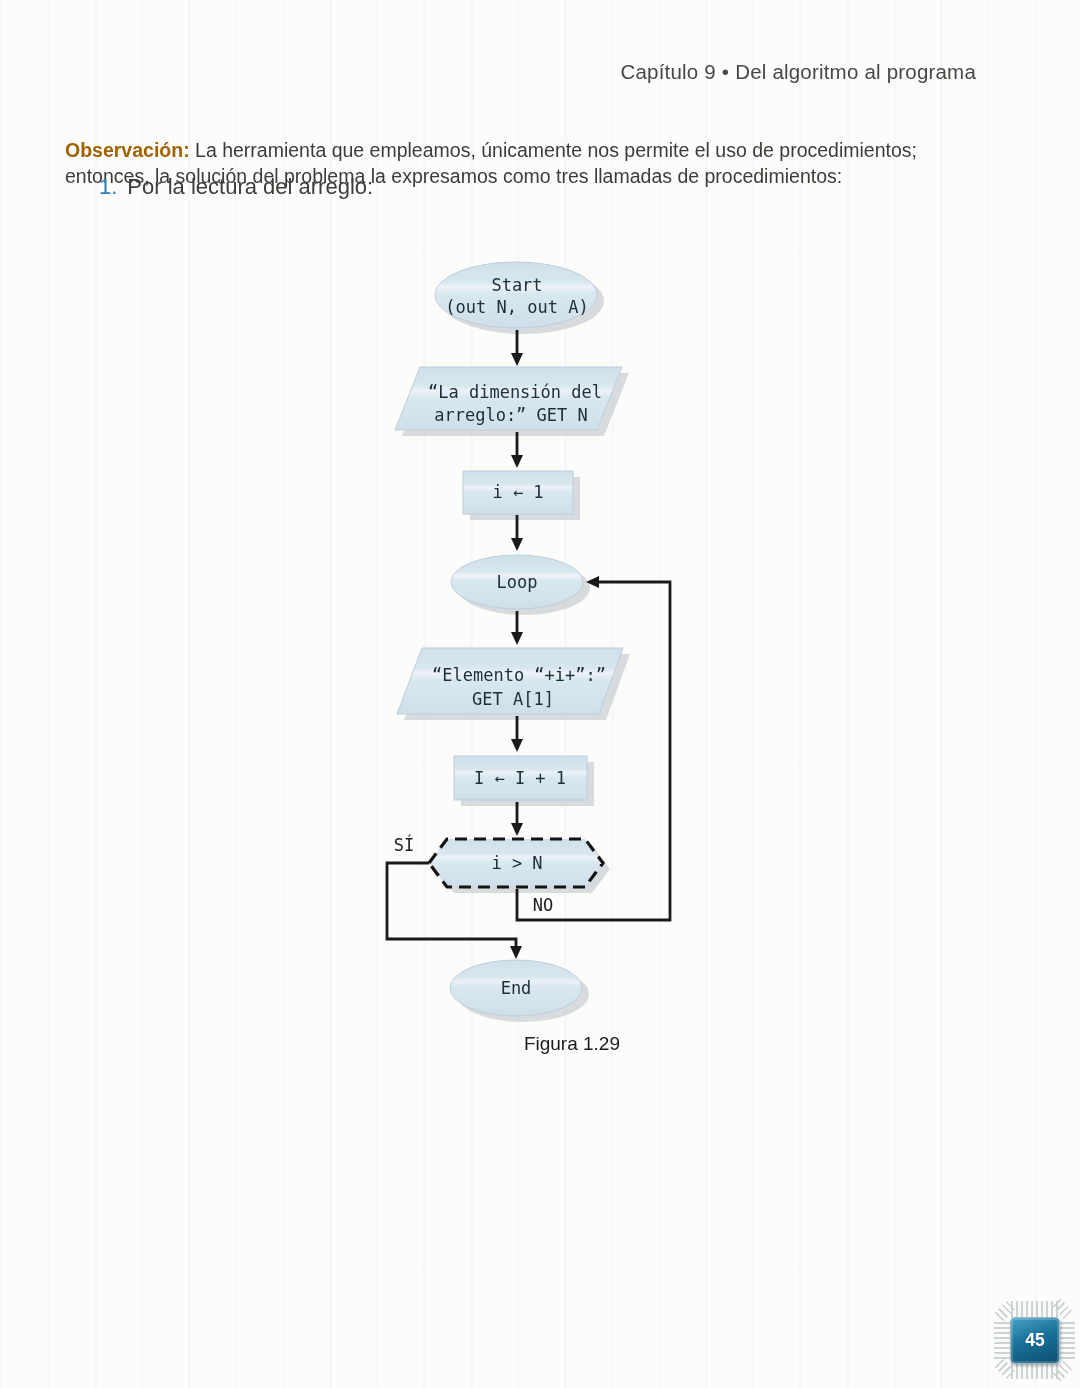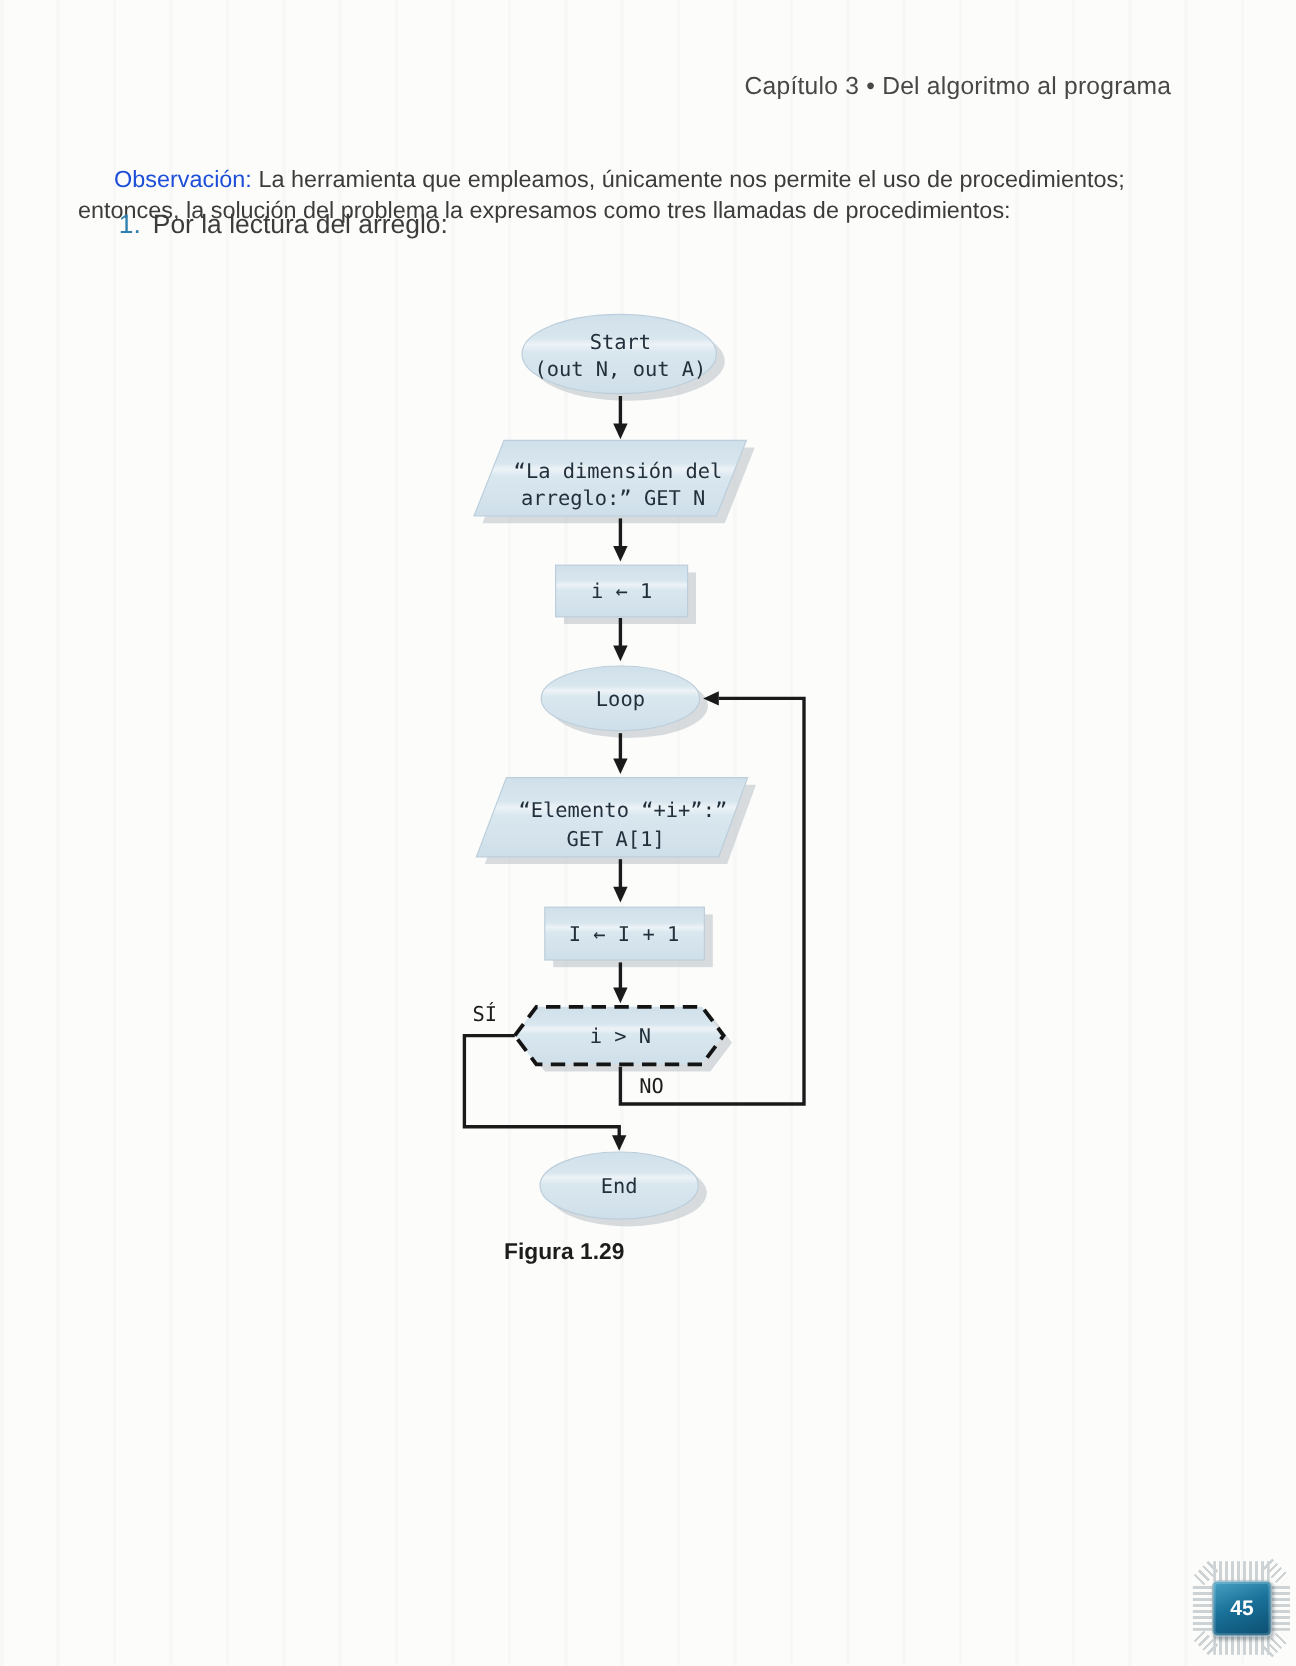--- a/index.html
+++ b/index.html
@@ -14,34 +14,34 @@
     background:repeating-linear-gradient(90deg, rgba(120,130,135,0.035) 0 3px, rgba(0,0,0,0) 3px 47px);
   }
   .page-header{
     position:absolute;top:60px;right:104px;
     font-size:20.5px;color:#484745;letter-spacing:.2px;
   }
   .obs{
     position:absolute;left:65px;top:117px;width:915px;
     font-size:19.5px;line-height:26px;color:#3d3c3a;
   }
-  .obs-label{font-weight:normal;color:#1d4ed8;margin-left:30px;}
+  .obs-label{font-weight:bold;color:#a16207;}
   .list-item{
     position:absolute;left:99px;top:174px;font-size:22px;color:#3d3c3a;
   }
   .list-number{color:#2e7fae;margin-right:10px;}
   svg.flow{position:absolute;left:0;top:0;pointer-events:none;}
   svg.flow text{
     font-family:"DejaVu Sans Mono","Liberation Mono",monospace;
     fill:#22303c;font-size:17px;text-anchor:middle;
   }
   svg.flow text.branch{fill:#1c1c1c;font-size:17px;}
   .fig-caption{
-    position:absolute;left:420px;top:1033px;width:200px;text-align:left;
-    font-weight:bold;font-size:19px;color:#1c1c1a;
+    position:absolute;left:420px;top:1033px;width:200px;text-align:right;
+    font-weight:normal;font-size:19px;color:#1c1c1a;
   }
   
   .badge{position:absolute;left:990px;top:1292px;width:88px;height:92px;}
   .pins{position:absolute;background:repeating-linear-gradient(90deg,#cdd3d5 0 2px, rgba(0,0,0,0) 2px 5px);}
   .pins.v{background:repeating-linear-gradient(0deg,#cdd3d5 0 2px, rgba(0,0,0,0) 2px 5px);}
   .pins.top{left:21px;top:9px;width:47px;height:17px;}
   .pins.bottom{left:21px;top:70px;width:47px;height:17px;}
   .pins.left{left:4px;top:29px;width:17px;height:38px;}
   .pins.right{left:68px;top:29px;width:17px;height:38px;}
   .pins.c1{left:6px;top:12px;width:20px;height:12px;transform:rotate(-45deg);}
@@ -55,21 +55,21 @@
     box-shadow:inset 0 0 0 2px rgba(255,255,255,0.18), 1px 2px 3px rgba(40,60,70,0.35);
     display:flex;align-items:center;justify-content:center;
     color:#ffffff;font-weight:bold;font-size:17.5px;
   }
 </style>
 </head>
 <body>
 
 <div class="scan-tint"></div>
 
-<div class="page-header">Capítulo 3 • Del algoritmo al programa</div>
+<div class="page-header">Capítulo 9 • Del algoritmo al programa</div>
 
 <p class="obs"><span class="obs-label">Observación:</span>
   <span>La herramienta que empleamos, únicamente nos permite el uso de procedimientos; entonces, la solución del problema la expresamos como tres llamadas de procedimientos:</span></p>
 
 <div class="list-item"><span class="list-number">1.</span><span>Por la lectura del arreglo:</span></div>
 
 <svg class="flow" width="1080" height="1388" viewBox="0 0 1080 1388">
   <defs>
     <linearGradient id="shapeFill" x1="0" y1="0" x2="0" y2="1">
       <stop offset="0" stop-color="#d0e0ea"></stop>

